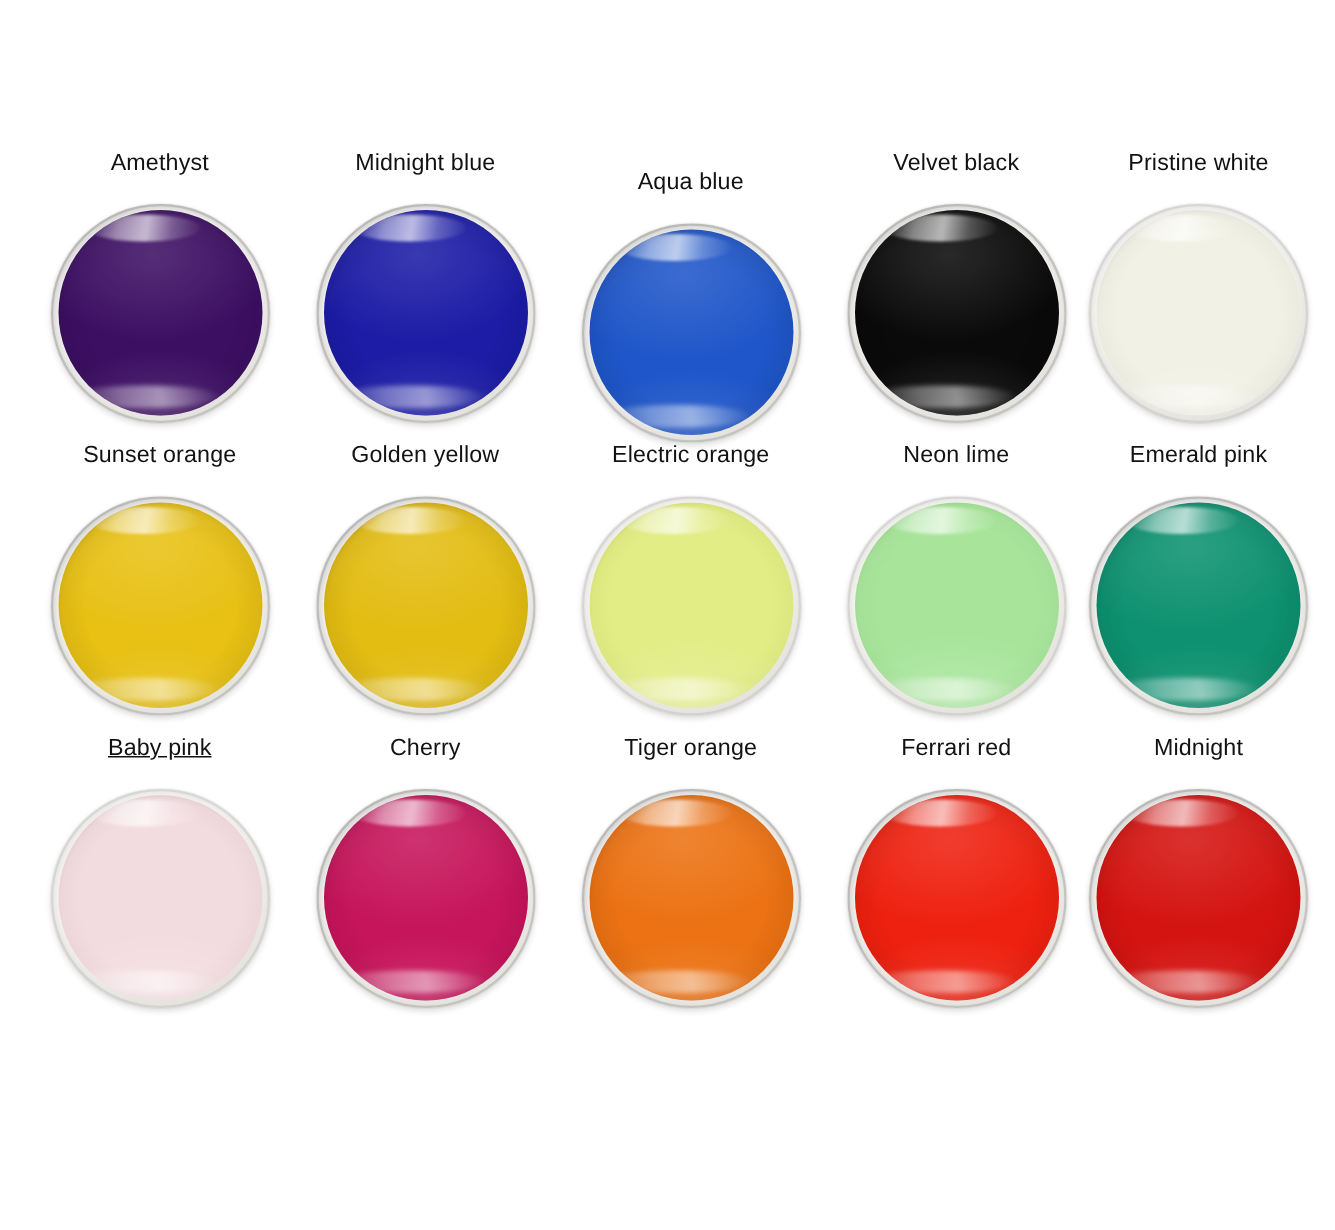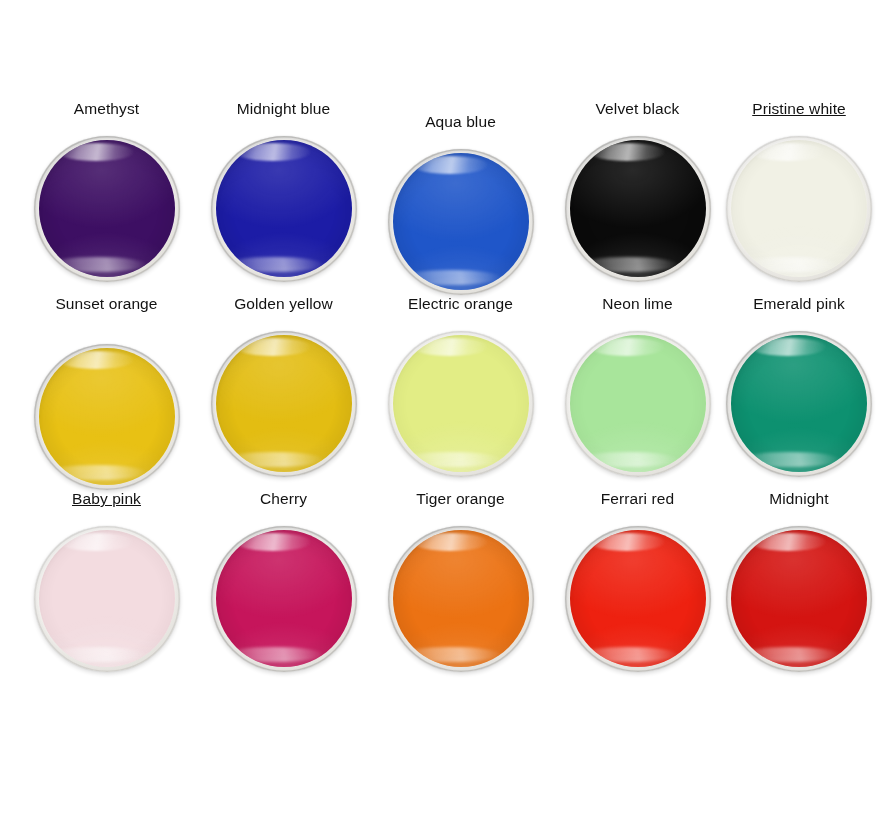--- a/index.html
+++ b/index.html
@@ -185,30 +185,30 @@
     </div>
     <div class="swatch-cell" style="grid-area: 2 / 4;">
       <div class="swatch-label">Velvet black</div>
       <div class="disc">
         <div class="disc-fill" style="background-color: rgb(10, 10, 10);">
           <div class="disc-gloss-lower"></div>
         </div>
         <div class="disc-ring"></div>
       </div>
     </div>
-    <div class="swatch-cell" style="grid-area: 2 / 5; text-decoration: underline;">
+    <div class="swatch-cell" style="grid-area: 2 / 5;">
       <div class="swatch-label">Pristine white</div>
       <div class="disc">
         <div class="disc-fill light" style="background-color: rgb(241, 241, 229);">
           <div class="disc-gloss-lower"></div>
         </div>
         <div class="disc-ring"></div>
       </div>
     </div>
-    <div class="swatch-cell" style="grid-area: 3 / 1; justify-content: space-between;">
+    <div class="swatch-cell" style="grid-area: 3 / 1;">
       <div class="swatch-label">Sunset orange</div>
       <div class="disc">
         <div class="disc-fill" style="background-color: rgb(232, 193, 20);">
           <div class="disc-gloss-lower"></div>
         </div>
         <div class="disc-ring"></div>
       </div>
     </div>
     <div class="swatch-cell" style="grid-area: 3 / 2;">
       <div class="swatch-label">Golden yellow</div>

